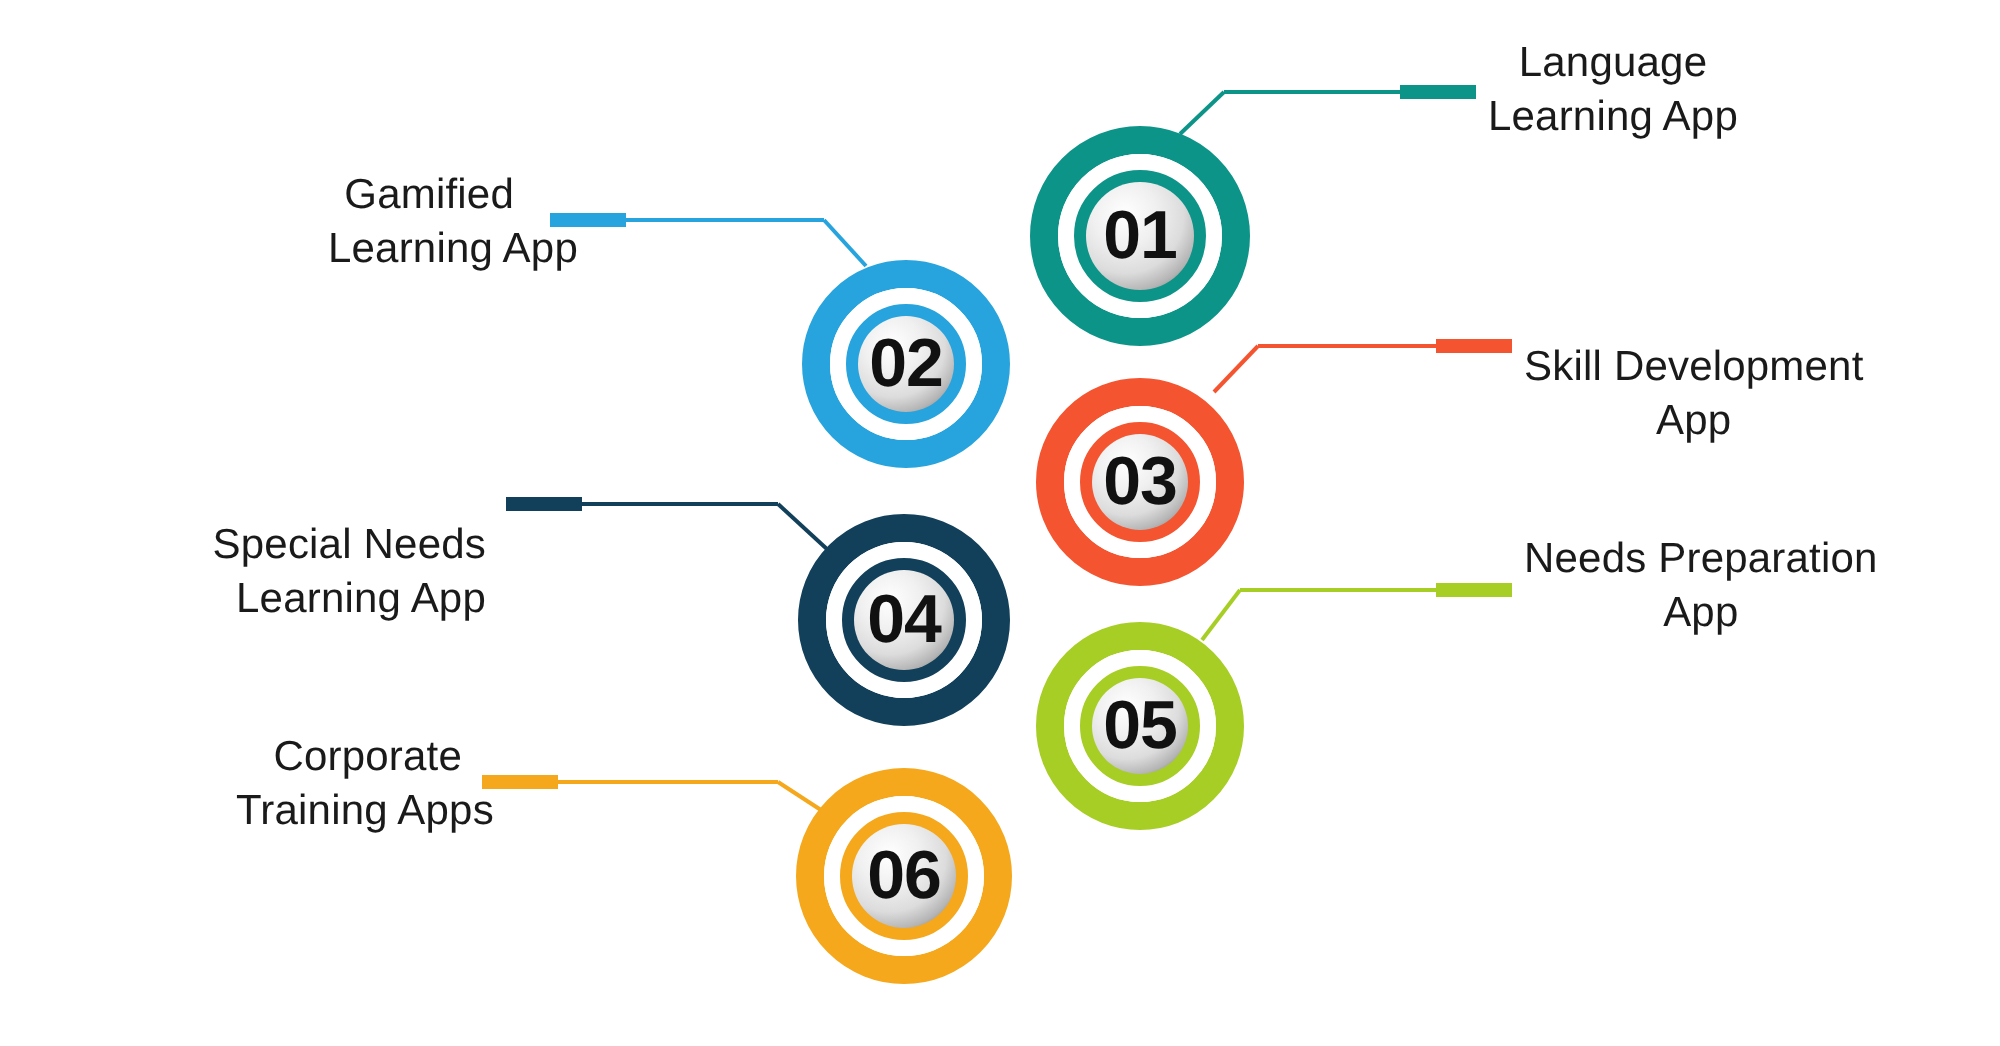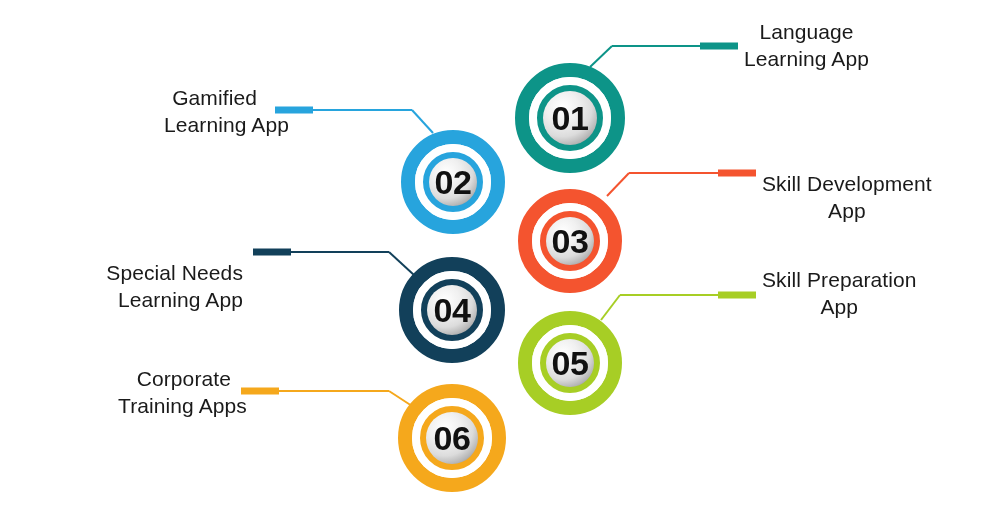--- a/index.html
+++ b/index.html
@@ -139,17 +139,17 @@
           <text x="452" y="438" text-anchor="middle" dominant-baseline="central" class="badge-number">06</text>
         </g>
       </g>
   </svg>
 
   <div id="labels-layer">
       <div class="label-text label-right" style="top: 18px; left: 744px;"><div>Language</div><div>Learning App</div></div>
       <div class="label-text label-left" style="top: 84px; left: 164px; width: 93px;"><div>Gamified</div><div>Learning App</div></div>
       <div class="label-text label-right" style="top: 144px; left: 762px; margin-top: 26px;"><div>Skill Development</div><div>App</div></div>
       <div class="label-text label-left" style="top: 225px; left: 88px; width: 155px; margin-top: 34px;"><div>Special Needs</div><div>Learning App</div></div>
-      <div class="label-text label-right" style="top: 266px; left: 762px;"><div>Skill Preparation</div><div>App</div></div>
+      <div class="label-text label-right" style="top: 266px; left: 762px;"><div>Needs Preparation</div><div>App</div></div>
       <div class="label-text label-left" style="top: 365px; left: 118px; width: 113px;"><div>Corporate</div><div>Training Apps</div></div>
     </div>
 
 </div>
 
 </body></html>

